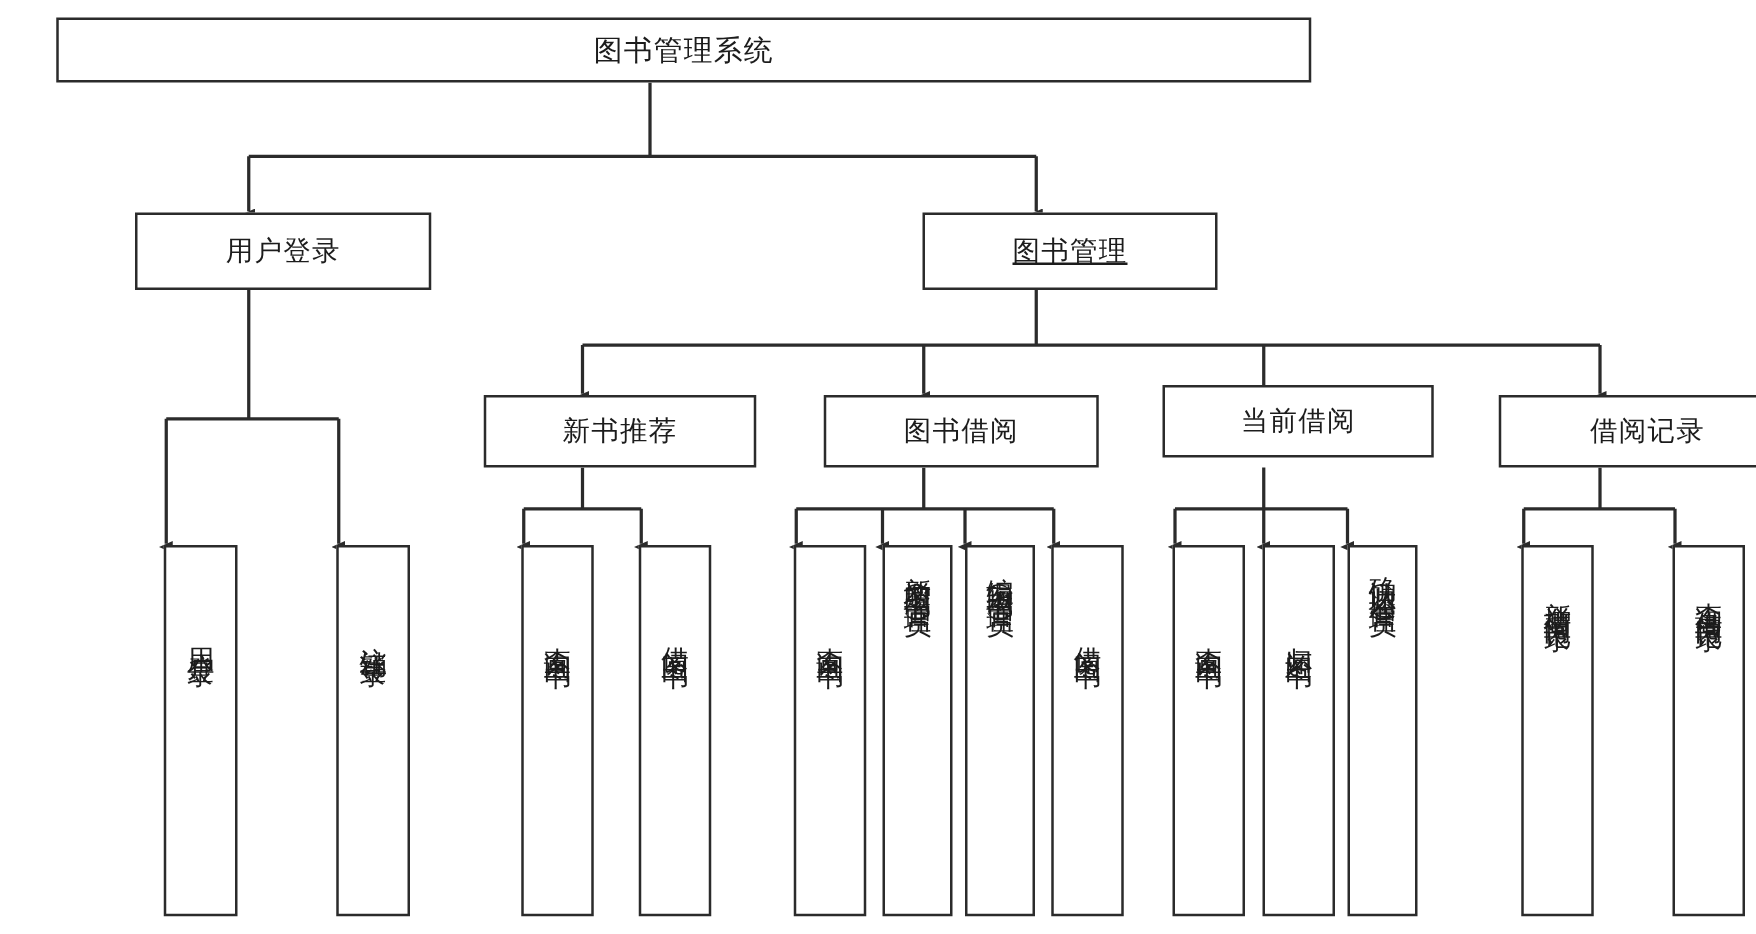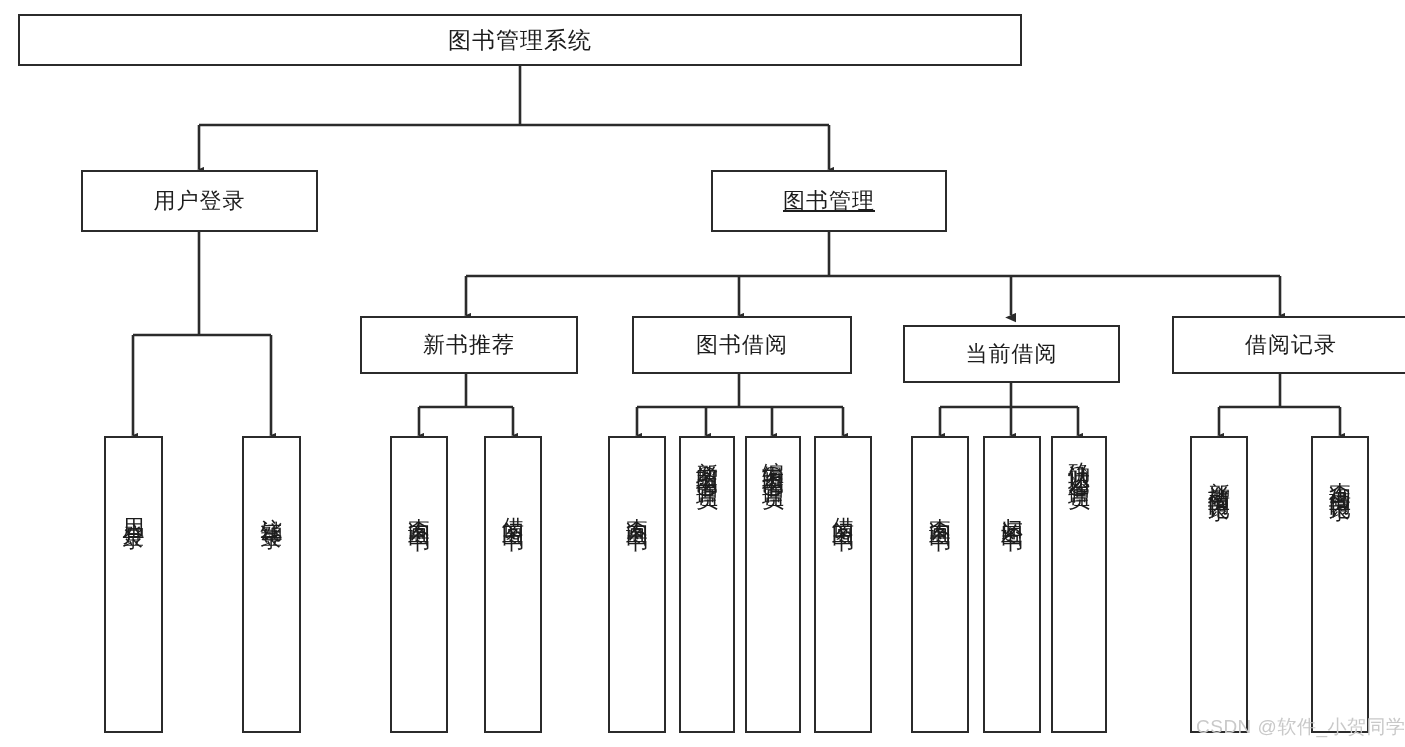--- a/index.html
+++ b/index.html
@@ -29,20 +29,21 @@
   .node {
     position: absolute;
     box-sizing: border-box;
     border: 2px solid #2b2b2b;
     background: #ffffff;
     display: flex;
     align-items: center;
     justify-content: center;
     color: #1c1c1c;
     line-height: 1.16;
+    margin-left: 27px;
   }
   .node-h {
     font-size: 22px;
     letter-spacing: 1px;
     white-space: nowrap;
   }
   .node-root {
     font-size: 23px;
   }
   .node-v {
@@ -127,21 +128,21 @@
   </div>
 
   <div class="node node-h" style="left:360px;top:316px;width:218px;height:58px;">
     <span>新书推荐</span>
   </div>
 
   <div class="node node-h" style="left:632px;top:316px;width:220px;height:58px;">
     <span>图书借阅</span>
   </div>
 
-  <div class="node node-h" style="left:903px;top:325px;width:217px;height:58px;">
+  <div class="node node-h" style="left:903px;top:308px;width:217px;height:58px;">
     <span>当前借阅</span>
   </div>
 
   <div class="node node-h" style="left:1172px;top:316px;width:238px;height:58px;">
     <span>借阅记录</span>
   </div>
 
   <div class="node node-v" style="left:104px;top:436px;width:59px;height:297px;padding-top:62px;">
     <span class="vtext">用户登录</span>
   </div>
@@ -187,15 +188,14 @@
   </div>
 
   <div class="node node-v" style="left:1190px;top:436px;width:58px;height:297px;padding-top:26px;">
     <span class="vtext">新增借阅记录</span>
   </div>
 
   <div class="node node-v" style="left:1311px;top:436px;width:58px;height:297px;padding-top:26px;">
     <span class="vtext">查询借阅记录</span>
   </div>
 
-  <div class="watermark" style="left:1196px;top:714px;">CSDN @软件_小贺同学</div>
 
 </div>
 
 </body></html>

